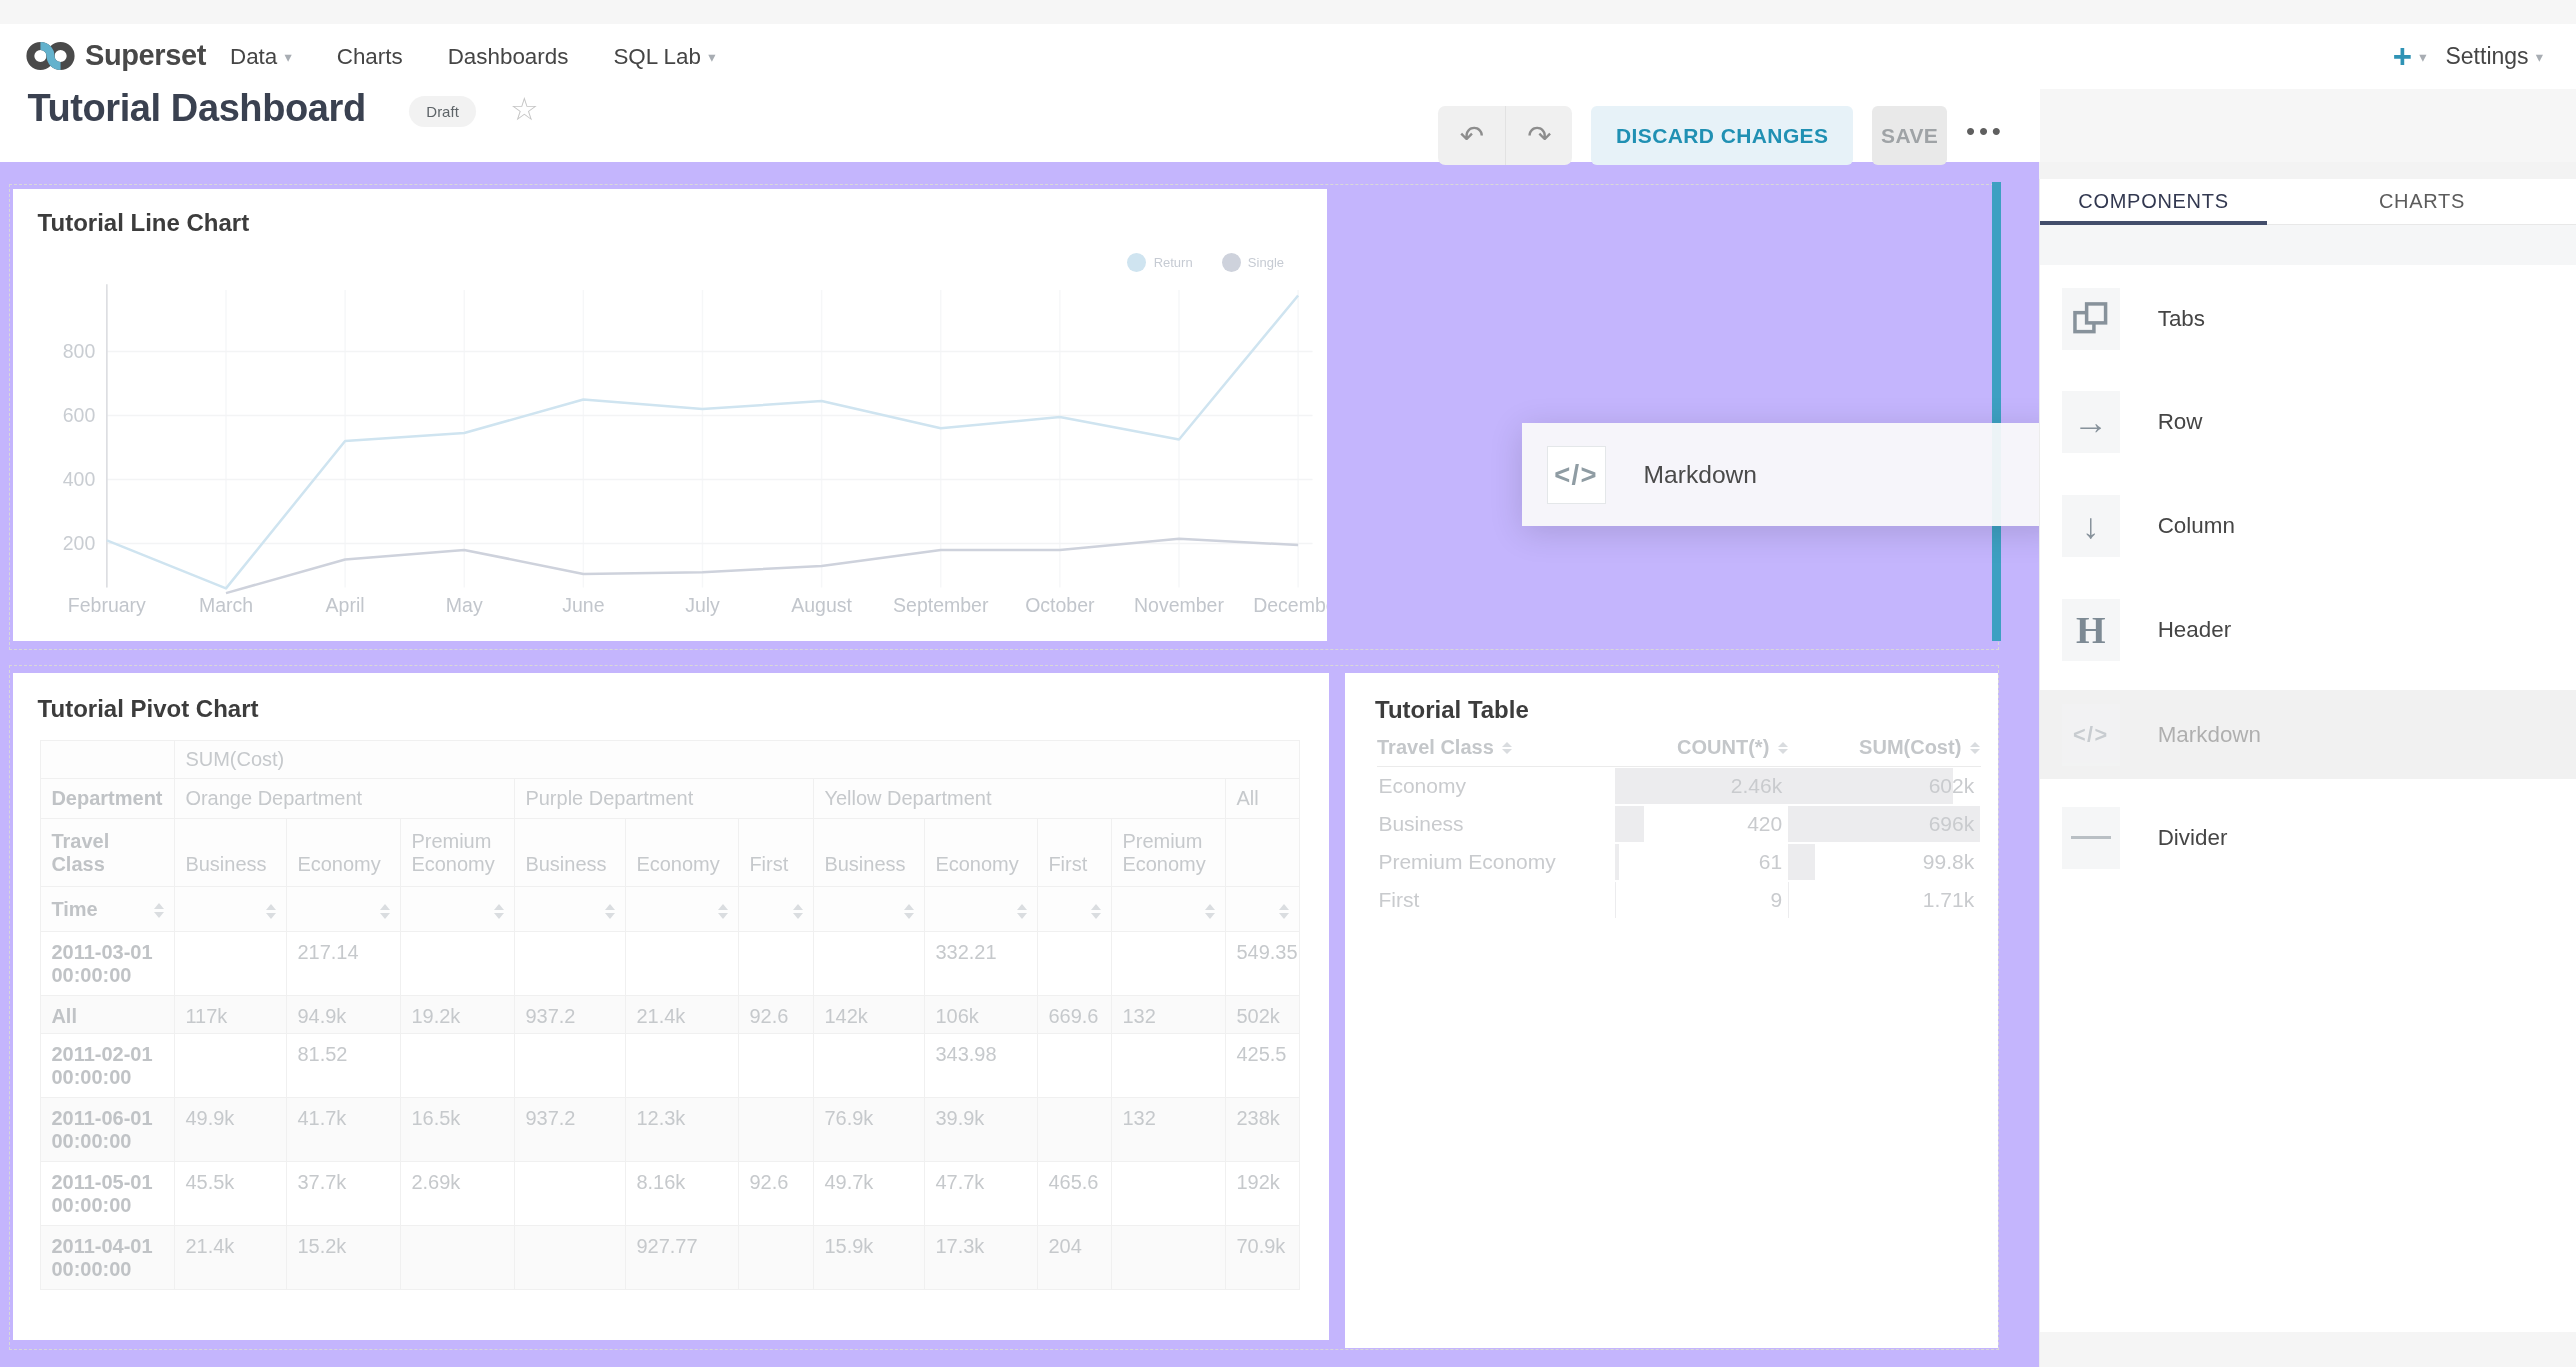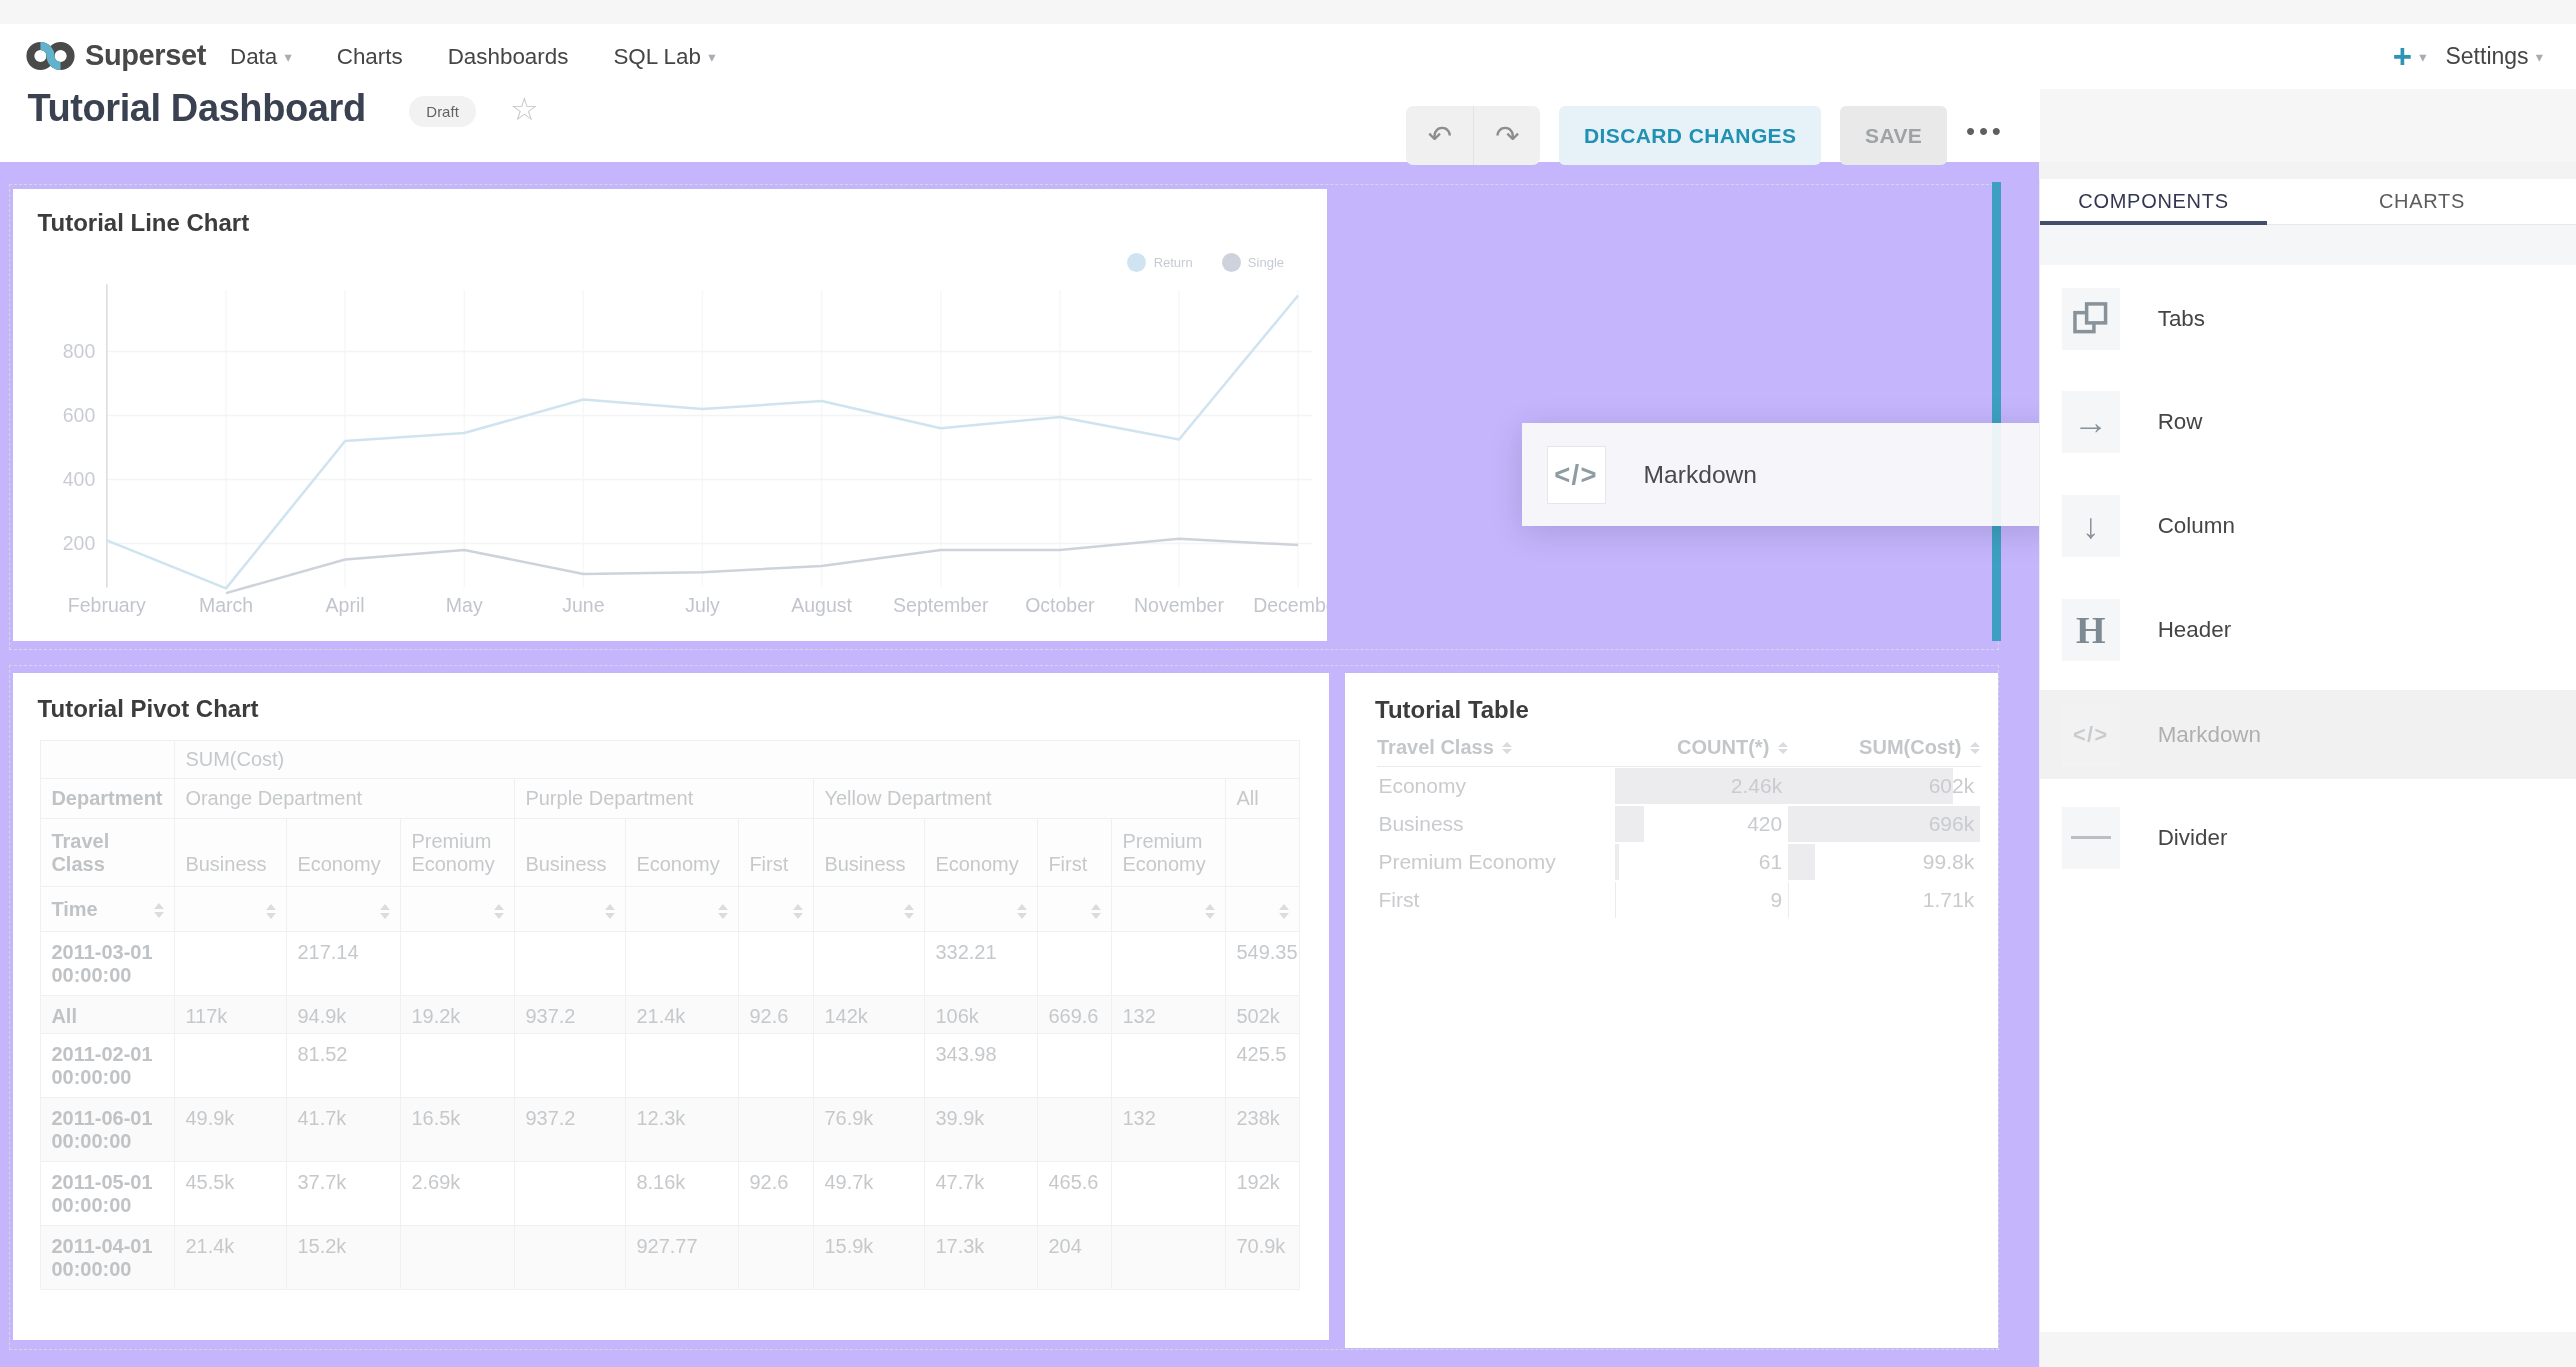--- a/index.html
+++ b/index.html
@@ -24,21 +24,21 @@
   .draft-badge{position:absolute;left:409px;top:31px;background:#f2f2f2;color:#5e6468;
                font-size:15px;padding:7.2px 17.3px;border-radius:721px;}
   .star{position:absolute;left:510px;top:24.6px;font-size:32px;color:#c5c5c5;}
   .hdr-actions{position:absolute;right:35px;top:41px;display:flex;align-items:center;gap:19px;}
   .undo-group{display:flex;background:#f0f0f0;border-radius:7.2px;height:59px;overflow:hidden;}
   .undo-btn{width:67px;display:flex;align-items:center;justify-content:center;
             font-size:29px;color:#8d8d8d;}
   .undo-btn + .undo-btn{border-left:1.4px solid #e2e2e2;}
   .btn-discard{height:59px;padding:0 24.6px;background:#e7f2f8;color:#2090b3;border-radius:5.8px;
                font-size:21px;font-weight:700;display:flex;align-items:center;letter-spacing:0.4px;}
-  .btn-save{height:59px;padding:0 25px;background:#e9e9e9;color:#9fa3a6;border-radius:5.8px;
+  .btn-save{height:59px;padding:0 9px;background:#e9e9e9;color:#9fa3a6;border-radius:5.8px;
             font-size:21px;font-weight:700;display:flex;align-items:center;letter-spacing:0.4px;}
   .dots{font-size:24.6px;color:#5f5f5f;font-weight:700;letter-spacing:4.3px;padding-bottom:7.2px;}
 
   .gray-band{position:absolute;left:0;top:162px;width:2576px;height:16.6px;background:#f3f3f3;}
 
   
   .canvas{position:absolute;left:0;top:162px;width:2039px;height:1205px;background:#c4b5fd;}
   .grid-outline{position:absolute;border:1.4px dashed #d8d8d8;}
   .row1-outline{left:8.7px;top:21.7px;width:1990px;height:466px;}
   .row2-outline{left:8.7px;top:503px;width:1990px;height:685px;}

